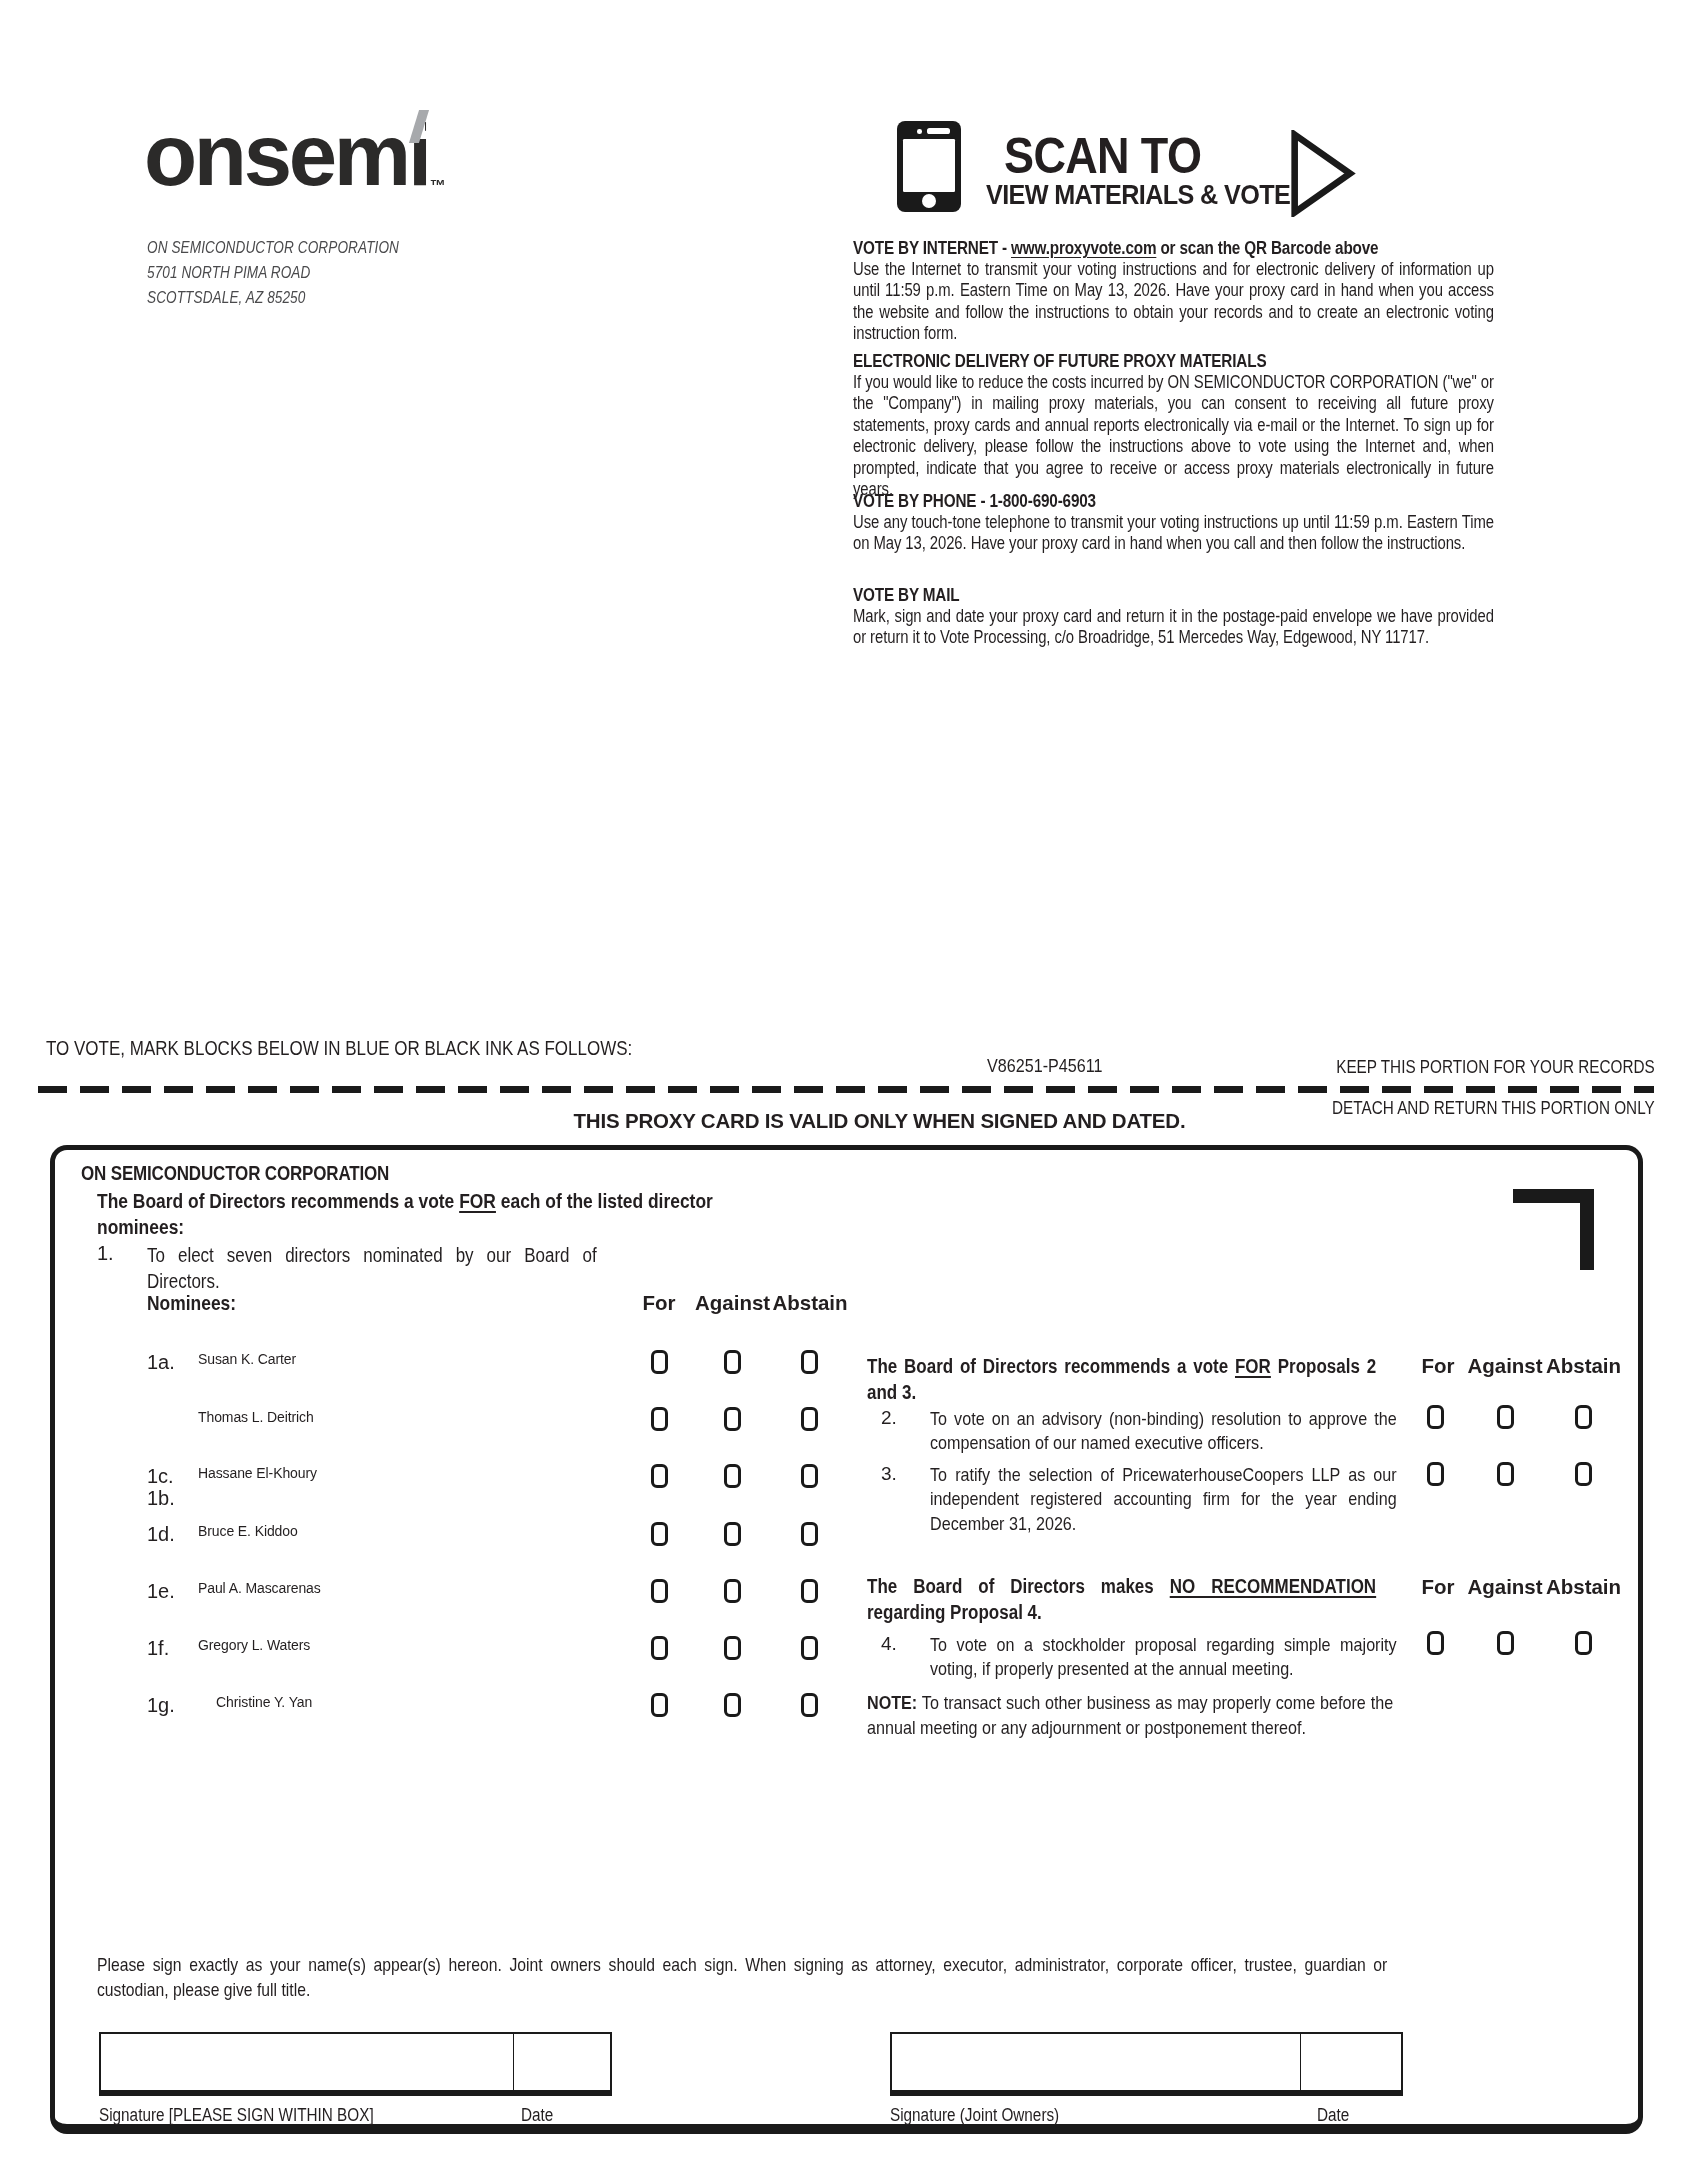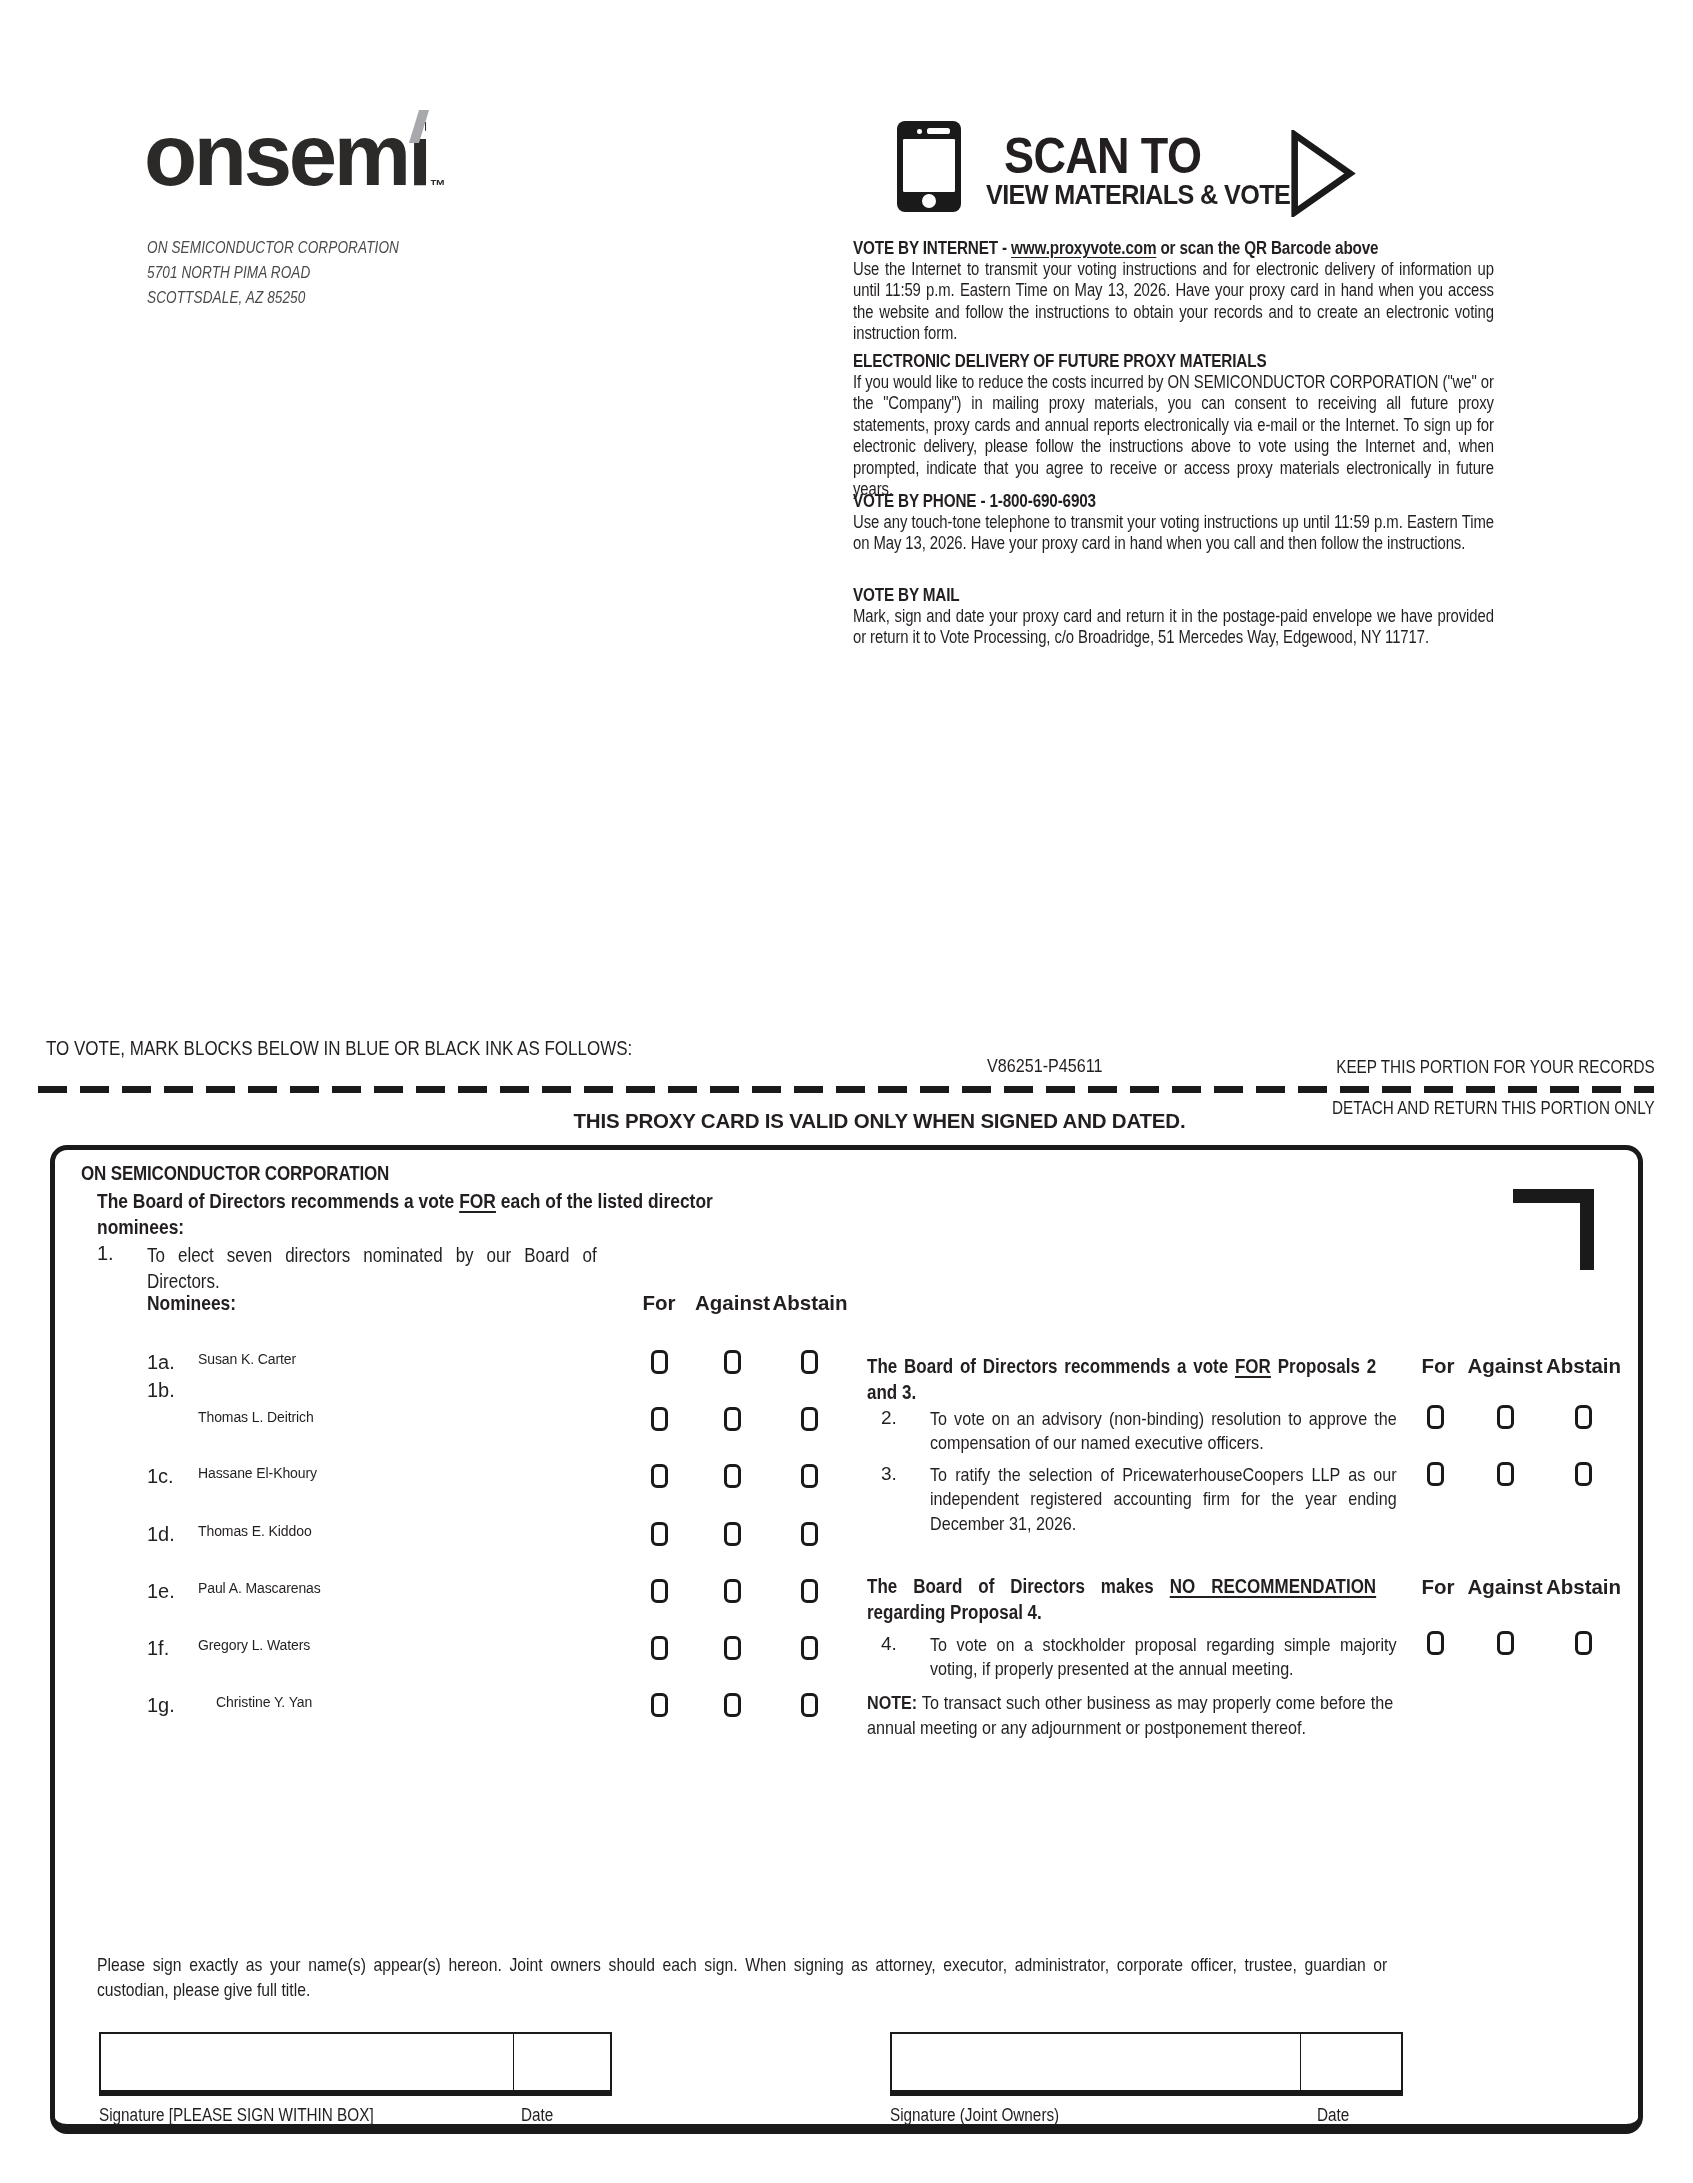--- a/index.html
+++ b/index.html
@@ -143,34 +143,34 @@
   <div class="abs vh" style="left:636px;top:1291px;width:46px;">For</div>
   <div class="abs vh" style="left:695px;top:1291px;width:75px;">Against</div>
   <div class="abs vh" style="left:771px;top:1291px;width:78px;">Abstain</div>
 
   <div class="abs nrow-id" style="left:147px;top:1351px;">1a.</div>
   <div class="abs nrow-name" style="left:198px;top:1351px;">Susan K. Carter</div>
   <span class="abs cb" style="left:651px;top:1350px;"></span>
   <span class="abs cb" style="left:724px;top:1350px;"></span>
   <span class="abs cb" style="left:801px;top:1350px;"></span>
 
-  <div class="abs nrow-id" style="left:147px;top:1379px;">1b.</div>
+  <div class="abs nrow-id" style="left:147px;top:1487px;">1b.</div>
   <div class="abs nrow-name" style="left:198px;top:1409px;">Thomas L. Deitrich</div>
   <span class="abs cb" style="left:651px;top:1407px;"></span>
   <span class="abs cb" style="left:724px;top:1407px;"></span>
   <span class="abs cb" style="left:801px;top:1407px;"></span>
 
   <div class="abs nrow-id" style="left:147px;top:1465px;">1c.</div>
   <div class="abs nrow-name" style="left:198px;top:1465px;">Hassane El-Khoury</div>
   <span class="abs cb" style="left:651px;top:1464px;"></span>
   <span class="abs cb" style="left:724px;top:1464px;"></span>
   <span class="abs cb" style="left:801px;top:1464px;"></span>
 
   <div class="abs nrow-id" style="left:147px;top:1523px;">1d.</div>
-  <div class="abs nrow-name" style="left:198px;top:1523px;">Thomas E. Kiddoo</div>
+  <div class="abs nrow-name" style="left:198px;top:1523px;">Bruce E. Kiddoo</div>
   <span class="abs cb" style="left:651px;top:1522px;"></span>
   <span class="abs cb" style="left:724px;top:1522px;"></span>
   <span class="abs cb" style="left:801px;top:1522px;"></span>
 
   <div class="abs nrow-id" style="left:147px;top:1580px;">1e.</div>
   <div class="abs nrow-name" style="left:198px;top:1580px;">Paul A. Mascarenas</div>
   <span class="abs cb" style="left:651px;top:1579px;"></span>
   <span class="abs cb" style="left:724px;top:1579px;"></span>
   <span class="abs cb" style="left:801px;top:1579px;"></span>
 

